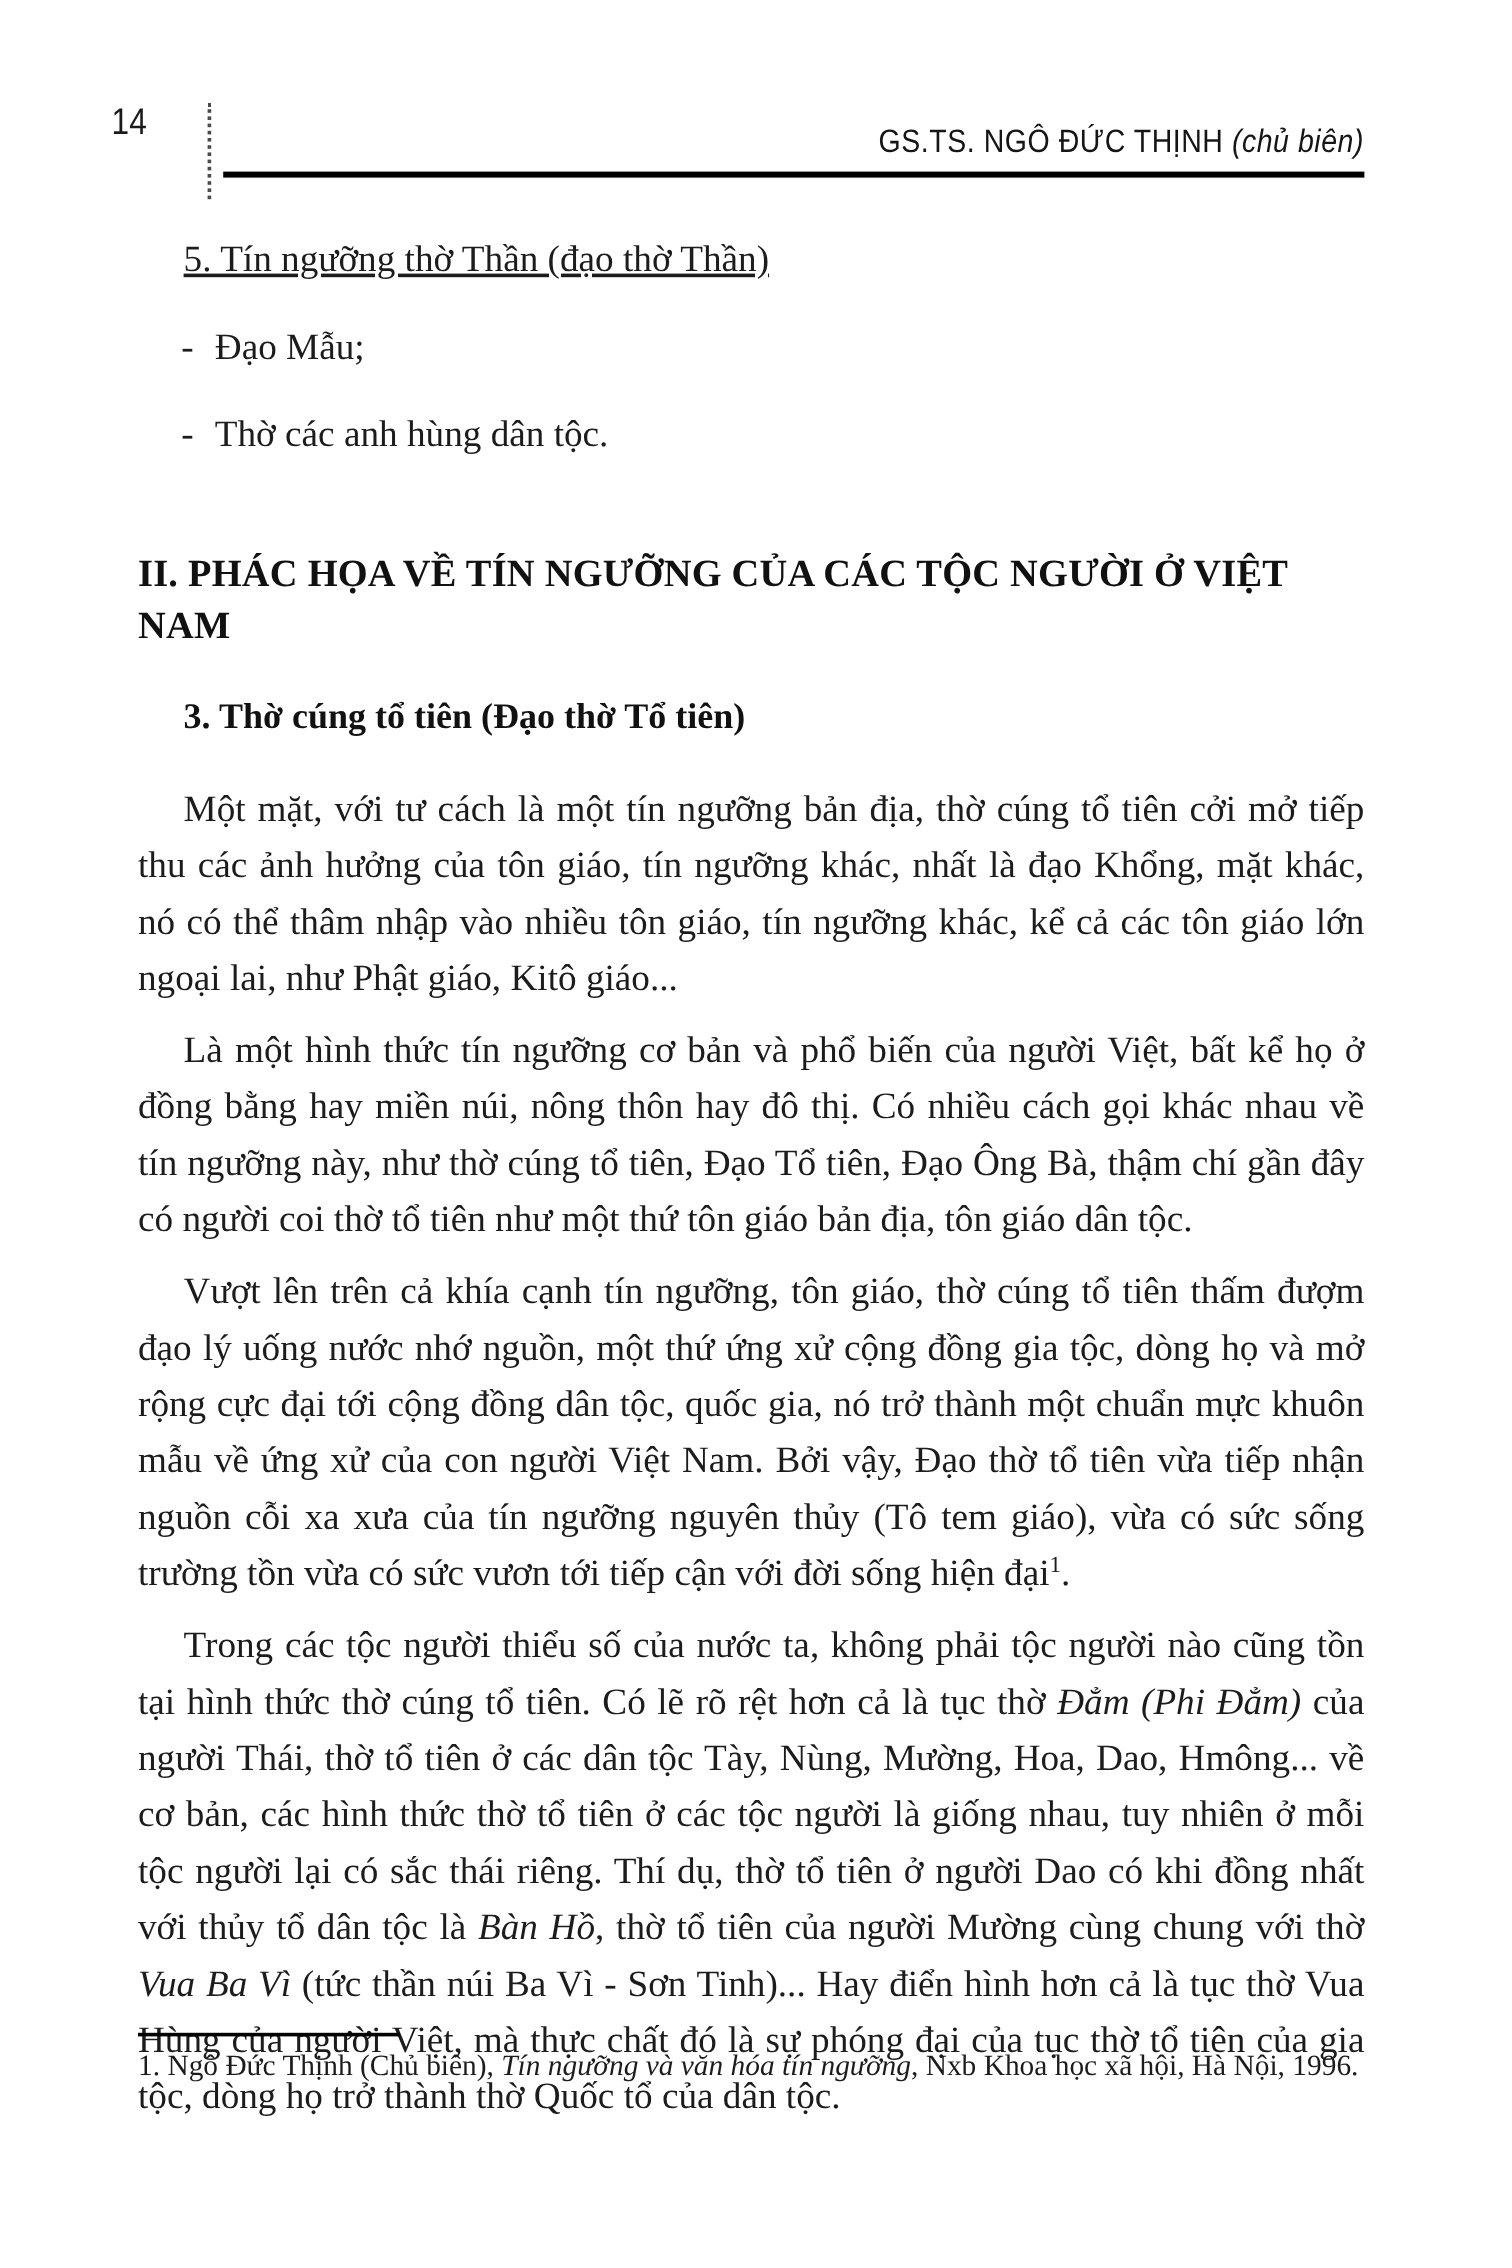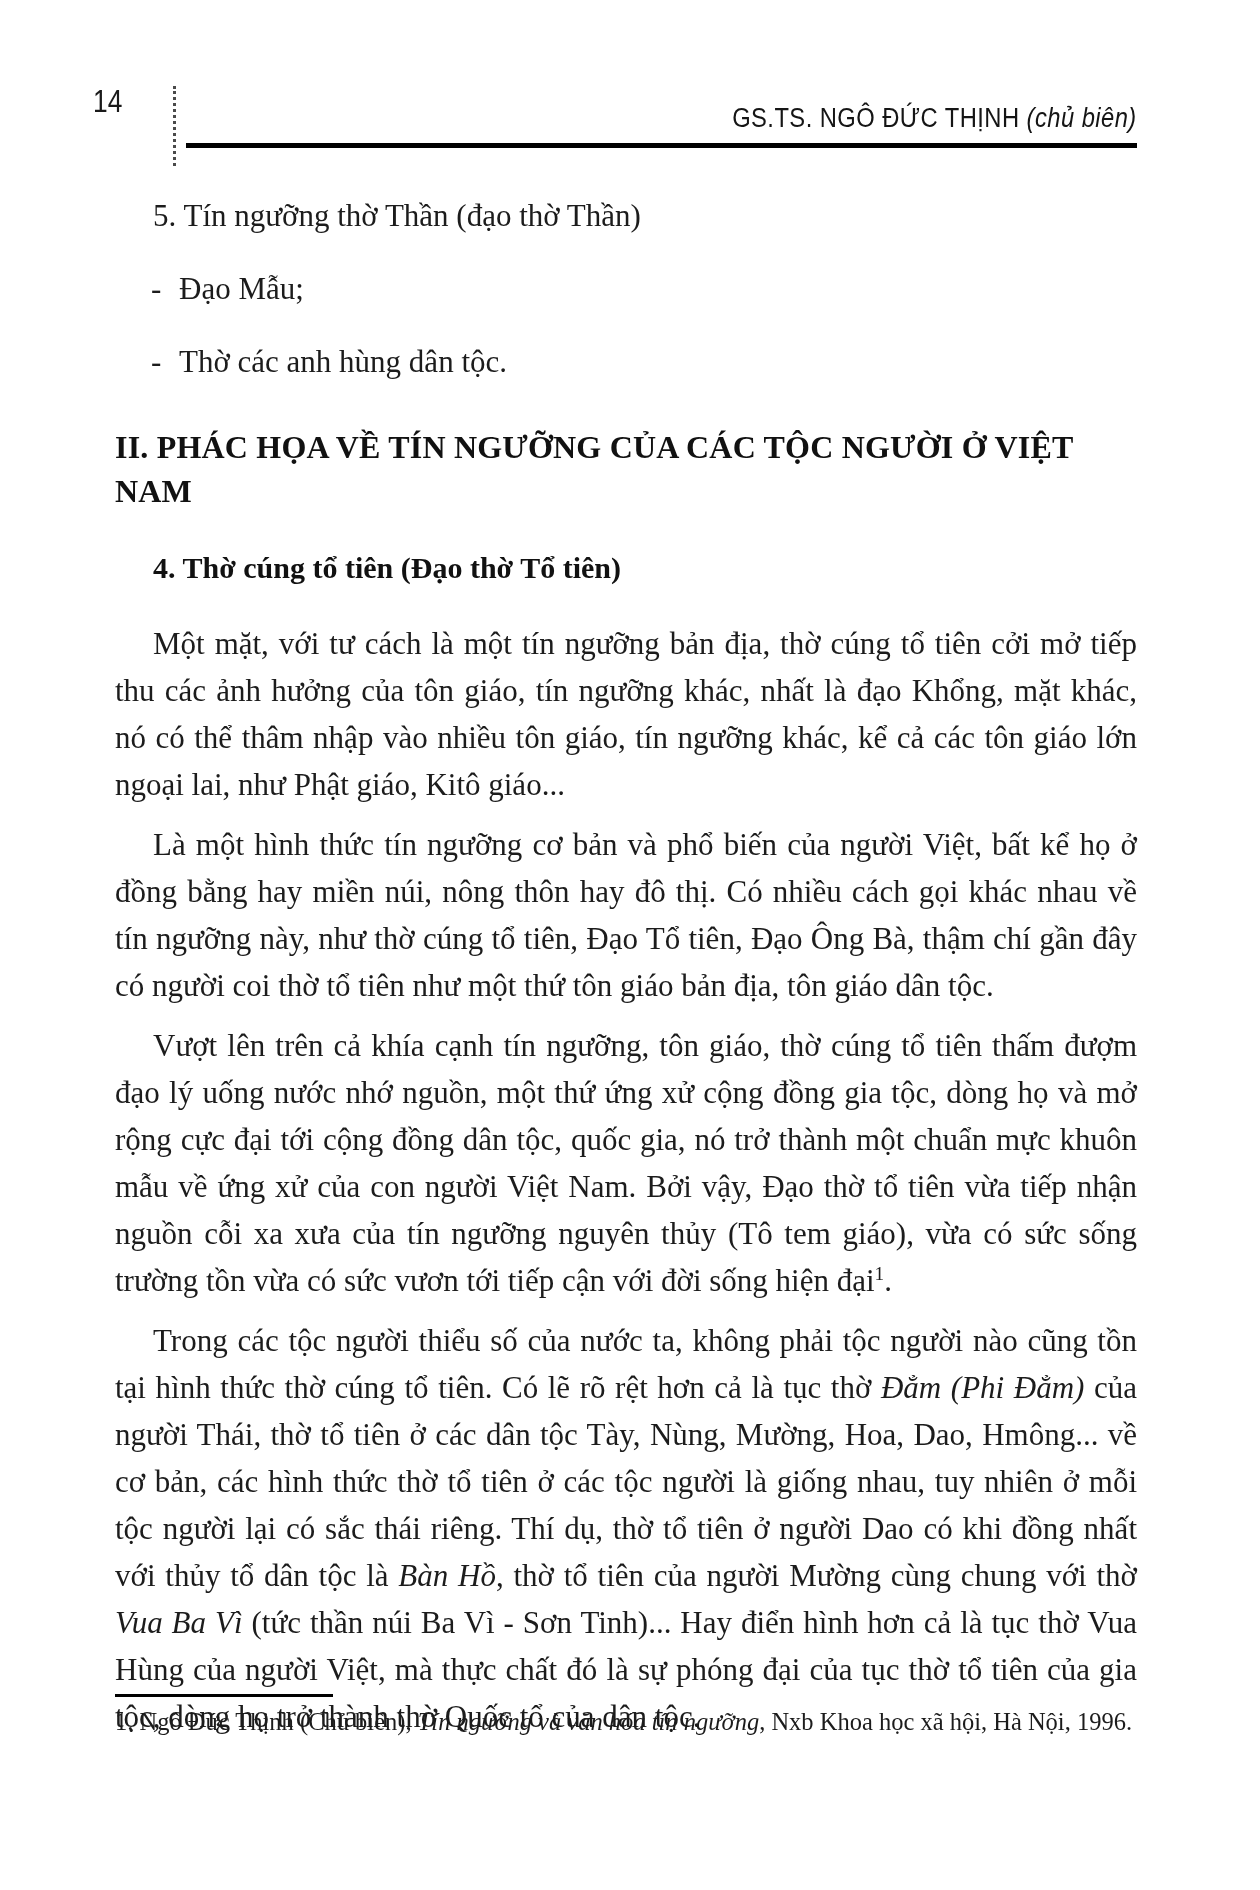--- a/index.html
+++ b/index.html
@@ -37,30 +37,31 @@
     height: 5px; background: #000;
   }
 
   
   .content {
     position: absolute; left: 115px; top: 192px; width: 1022px;
   }
   .list-title {
     font-size: 31px; line-height: 47px;
     padding-left: 38px;
+    text-decoration: underline;
   }
   .list-item {
     font-size: 31px; line-height: 47px;
     margin-top: 26px;
     padding-left: 36px;
   }
   .list-item .dash { display: inline-block; width: 28px; }
 
   .section-heading {
-    margin-top: 40px;
+    margin-top: 70px;
     font-size: 32px; font-weight: 700; line-height: 44px;
     letter-spacing: 0.2px;
     color: #111;
   }
   .sub-heading {
     margin-top: 33px;
     padding-left: 38px;
     font-size: 30px; font-weight: 700; line-height: 44px;
     color: #111;
   }
@@ -104,21 +105,21 @@
   <div class="list-title">5. Tín ngưỡng thờ Thần (đạo thờ Thần)</div>
 
   <div class="list-item">
     <span class="dash">-</span><span>Đạo Mẫu;</span>
   </div>
   <div class="list-item">
     <span class="dash">-</span><span>Thờ các anh hùng dân tộc.</span>
   </div>
 
   <h2 class="section-heading">II. PHÁC HỌA VỀ TÍN NGƯỠNG CỦA CÁC TỘC NGƯỜI Ở VIỆT NAM</h2>
-  <h3 class="sub-heading">4. Thờ cúng tổ tiên (Đạo thờ Tổ tiên)</h3>
+  <h3 class="sub-heading">3. Thờ cúng tổ tiên (Đạo thờ Tổ tiên)</h3>
 
   <p class="body-para">Một mặt, với tư cách là một tín ngưỡng bản địa, thờ cúng tổ tiên cởi mở tiếp thu các ảnh hưởng của tôn giáo, tín ngưỡng khác, nhất là đạo Khổng, mặt khác, nó có thể thâm nhập vào nhiều tôn giáo, tín ngưỡng khác, kể cả các tôn giáo lớn ngoại lai, như Phật giáo, Kitô giáo...</p>
   <p class="body-para">Là một hình thức tín ngưỡng cơ bản và phổ biến của người Việt, bất kể họ ở đồng bằng hay miền núi, nông thôn hay đô thị. Có nhiều cách gọi khác nhau về tín ngưỡng này, như thờ cúng tổ tiên, Đạo Tổ tiên, Đạo Ông Bà, thậm chí gần đây có người coi thờ tổ tiên như một thứ tôn giáo bản địa, tôn giáo dân tộc.</p>
   <p class="body-para">Vượt lên trên cả khía cạnh tín ngưỡng, tôn giáo, thờ cúng tổ tiên thấm đượm đạo lý uống nước nhớ nguồn, một thứ ứng xử cộng đồng gia tộc, dòng họ và mở rộng cực đại tới cộng đồng dân tộc, quốc gia, nó trở thành một chuẩn mực khuôn mẫu về ứng xử của con người Việt Nam. Bởi vậy, Đạo thờ tổ tiên vừa tiếp nhận nguồn cỗi xa xưa của tín ngưỡng nguyên thủy (Tô tem giáo), vừa có sức sống trường tồn vừa có sức vươn tới tiếp cận với đời sống hiện đại<sup>1</sup>.</p>
   <p class="body-para">Trong các tộc người thiểu số của nước ta, không phải tộc người nào cũng tồn tại hình thức thờ cúng tổ tiên. Có lẽ rõ rệt hơn cả là tục thờ <em>Đẳm (Phi Đẳm)</em> của người Thái, thờ tổ tiên ở các dân tộc Tày, Nùng, Mường, Hoa, Dao, Hmông... về cơ bản, các hình thức thờ tổ tiên ở các tộc người là giống nhau, tuy nhiên ở mỗi tộc người lại có sắc thái riêng. Thí dụ, thờ tổ tiên ở người Dao có khi đồng nhất với thủy tổ dân tộc là <em>Bàn Hồ</em>, thờ tổ tiên của người Mường cùng chung với thờ <em>Vua Ba Vì</em> (tức thần núi Ba Vì - Sơn Tinh)... Hay điển hình hơn cả là tục thờ Vua Hùng của người Việt, mà thực chất đó là sự phóng đại của tục thờ tổ tiên của gia tộc, dòng họ trở thành thờ Quốc tổ của dân tộc.</p>
 </div>
 
 <div class="footnote">
   <div class="footnote-rule"></div>
   <div class="footnote-text">1. Ngô Đức Thịnh (Chủ biên), <em>Tín ngưỡng và văn hóa tín ngưỡng</em>, Nxb Khoa học xã hội, Hà Nội, 1996.</div>

